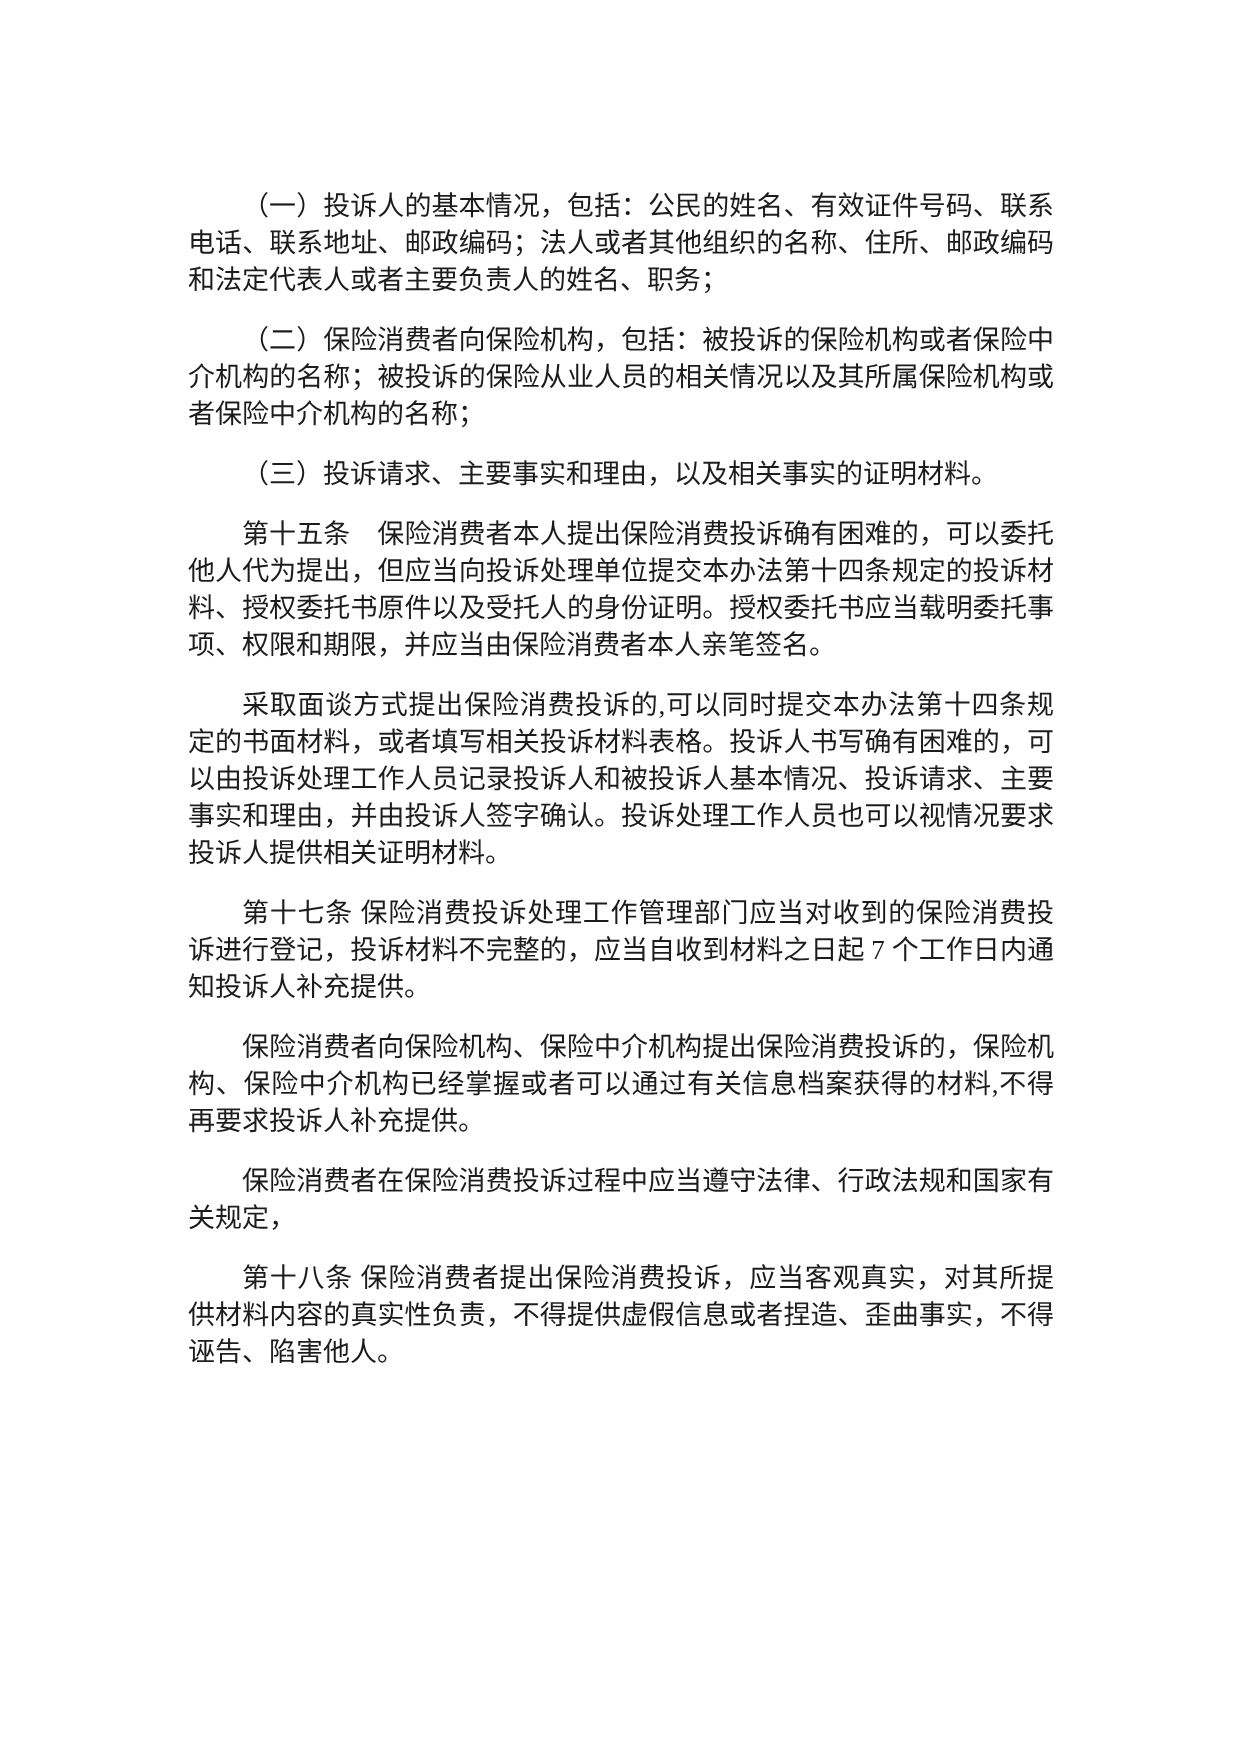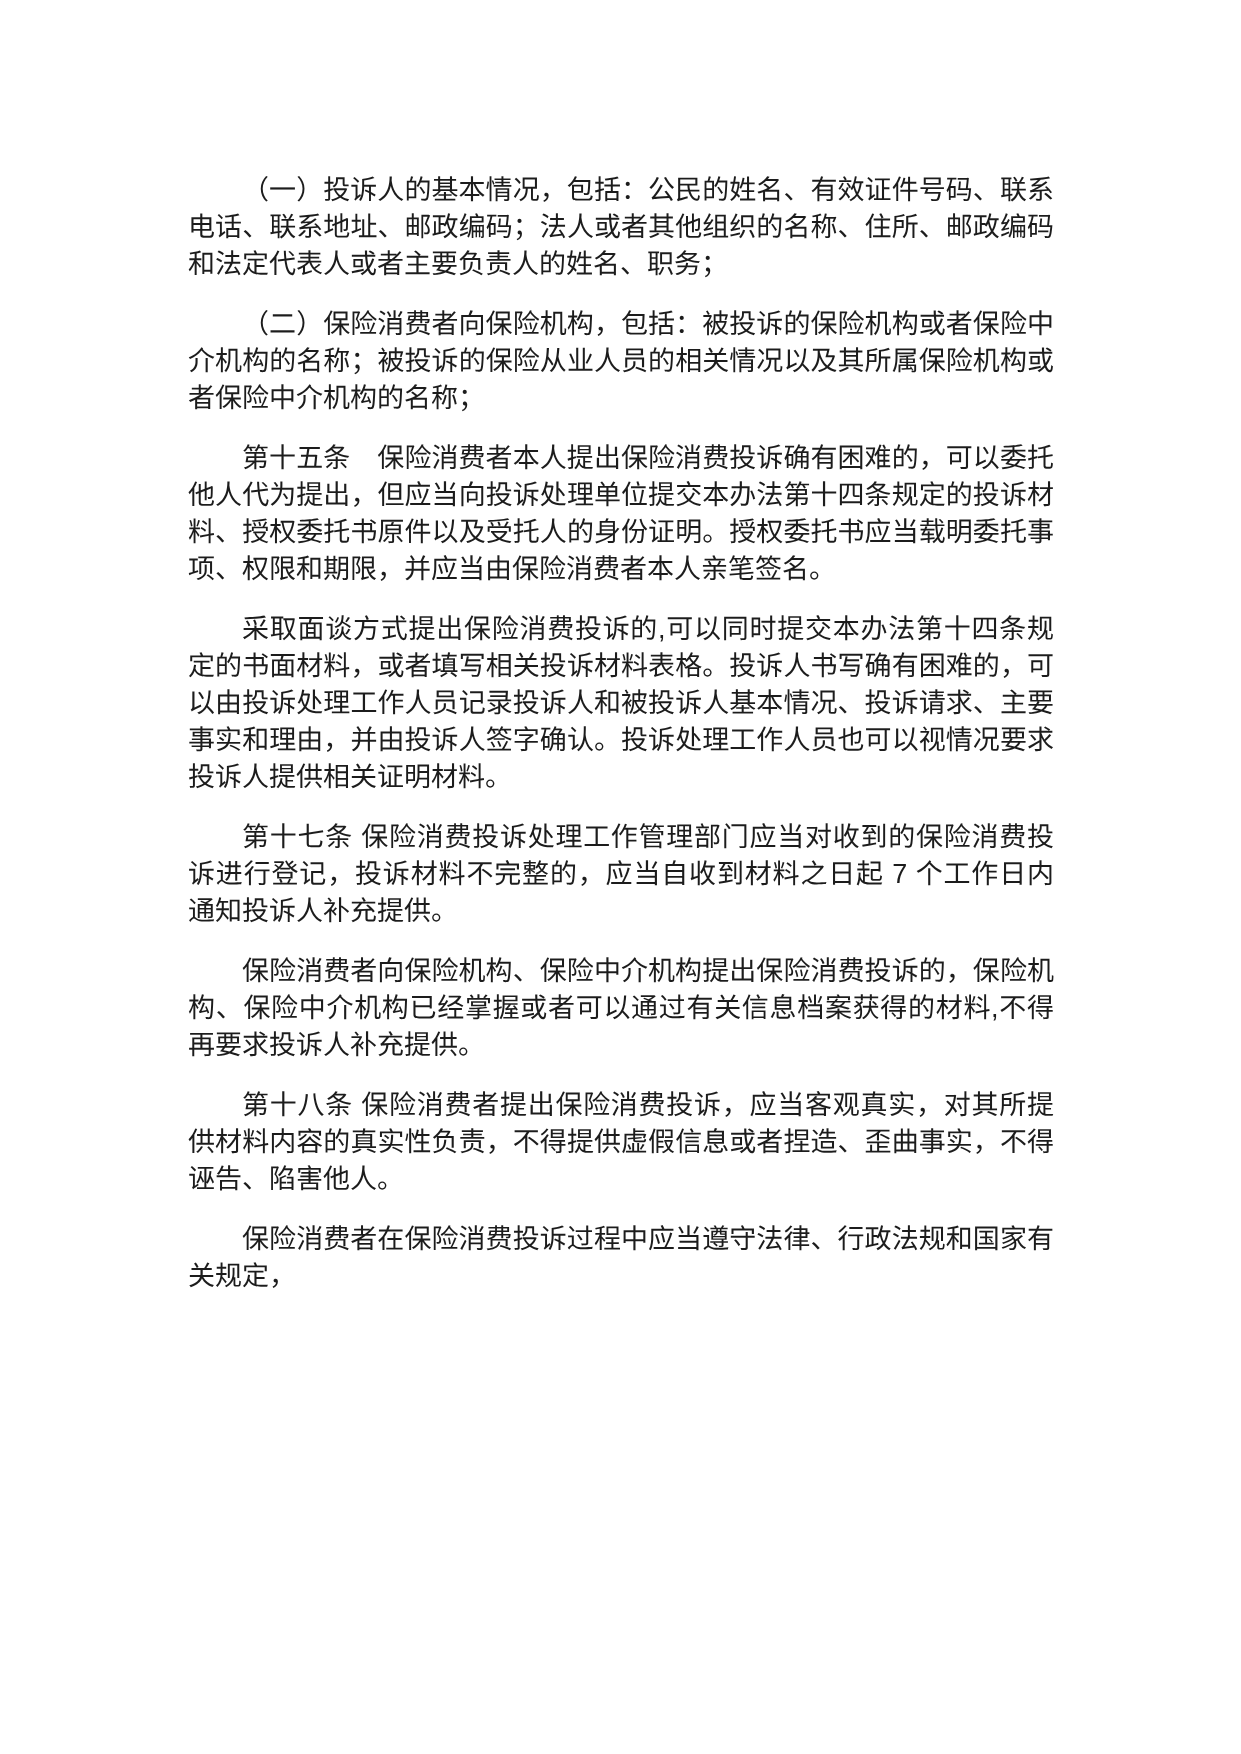--- a/index.html
+++ b/index.html
@@ -11,43 +11,44 @@
     position: relative;
     box-sizing: border-box;
     width: 1241px;
     height: 1754px;
     margin: 0 auto;
     background: #ffffff;
     overflow: hidden;
   }
   .doc-body {
     position: absolute;
-    top: 172px;
+    top: 188px;
     left: 188px;
     width: 866px;
-    font-family: Liberation Sans, sans-serif;
+    font-family: Liberation Serif, serif;
     font-size: 27px;
     line-height: 37px;
     color: #1c1c1c;
     text-align: justify;
     text-justify: inter-ideograph;
   }
   .para {
     margin: 0 0 23px 0;
     text-indent: 2em;
     word-break: break-all;
   }
 </style>
 </head>
 <body>
 
 <div class="page">
   <div class="doc-body">
     <p class="para">（一）投诉人的基本情况，包括：公民的姓名、有效证件号码、联系电话、联系地址、邮政编码；法人或者其他组织的名称、住所、邮政编码和法定代表人或者主要负责人的姓名、职务；</p>
     <p class="para">（二）保险消费者向保险机构，包括：被投诉的保险机构或者保险中介机构的名称；被投诉的保险从业人员的相关情况以及其所属保险机构或者保险中介机构的名称；</p>
+    <p class="para">（三）投诉请求、主要事实和理由，以及相关事实的证明材料。</p>
     <p class="para">第十五条　保险消费者本人提出保险消费投诉确有困难的，可以委托他人代为提出，但应当向投诉处理单位提交本办法第十四条规定的投诉材料、授权委托书原件以及受托人的身份证明。授权委托书应当载明委托事项、权限和期限，并应当由保险消费者本人亲笔签名。</p>
     <p class="para">采取面谈方式提出保险消费投诉的,可以同时提交本办法第十四条规定的书面材料，或者填写相关投诉材料表格。投诉人书写确有困难的，可以由投诉处理工作人员记录投诉人和被投诉人基本情况、投诉请求、主要事实和理由，并由投诉人签字确认。投诉处理工作人员也可以视情况要求投诉人提供相关证明材料。</p>
     <p class="para">第十七条 保险消费投诉处理工作管理部门应当对收到的保险消费投诉进行登记，投诉材料不完整的，应当自收到材料之日起 7 个工作日内通知投诉人补充提供。</p>
     <p class="para">保险消费者向保险机构、保险中介机构提出保险消费投诉的，保险机构、保险中介机构已经掌握或者可以通过有关信息档案获得的材料,不得再要求投诉人补充提供。</p>
+    <p class="para">保险消费者在保险消费投诉过程中应当遵守法律、行政法规和国家有关规定，</p>
     <p class="para">第十八条 保险消费者提出保险消费投诉，应当客观真实，对其所提供材料内容的真实性负责，不得提供虚假信息或者捏造、歪曲事实，不得诬告、陷害他人。</p>
-    <p class="para">保险消费者在保险消费投诉过程中应当遵守法律、行政法规和国家有关规定，</p>
   </div>
 </div>
 
 </body></html>

